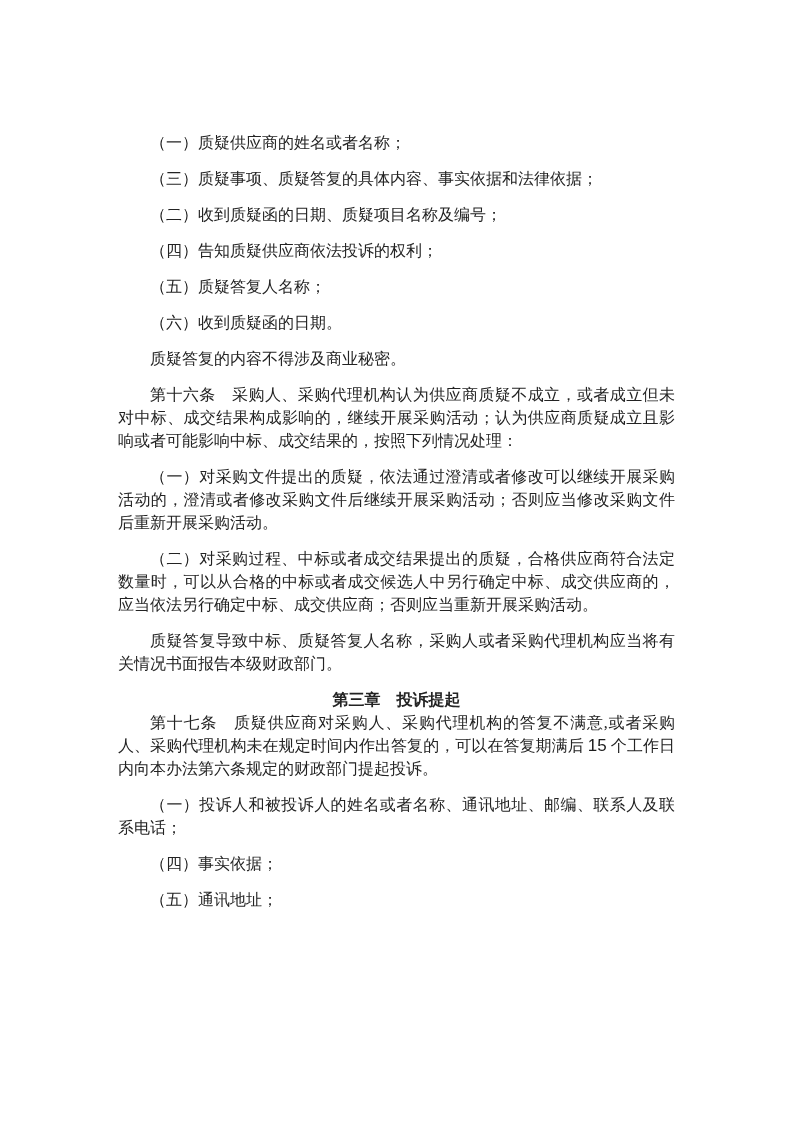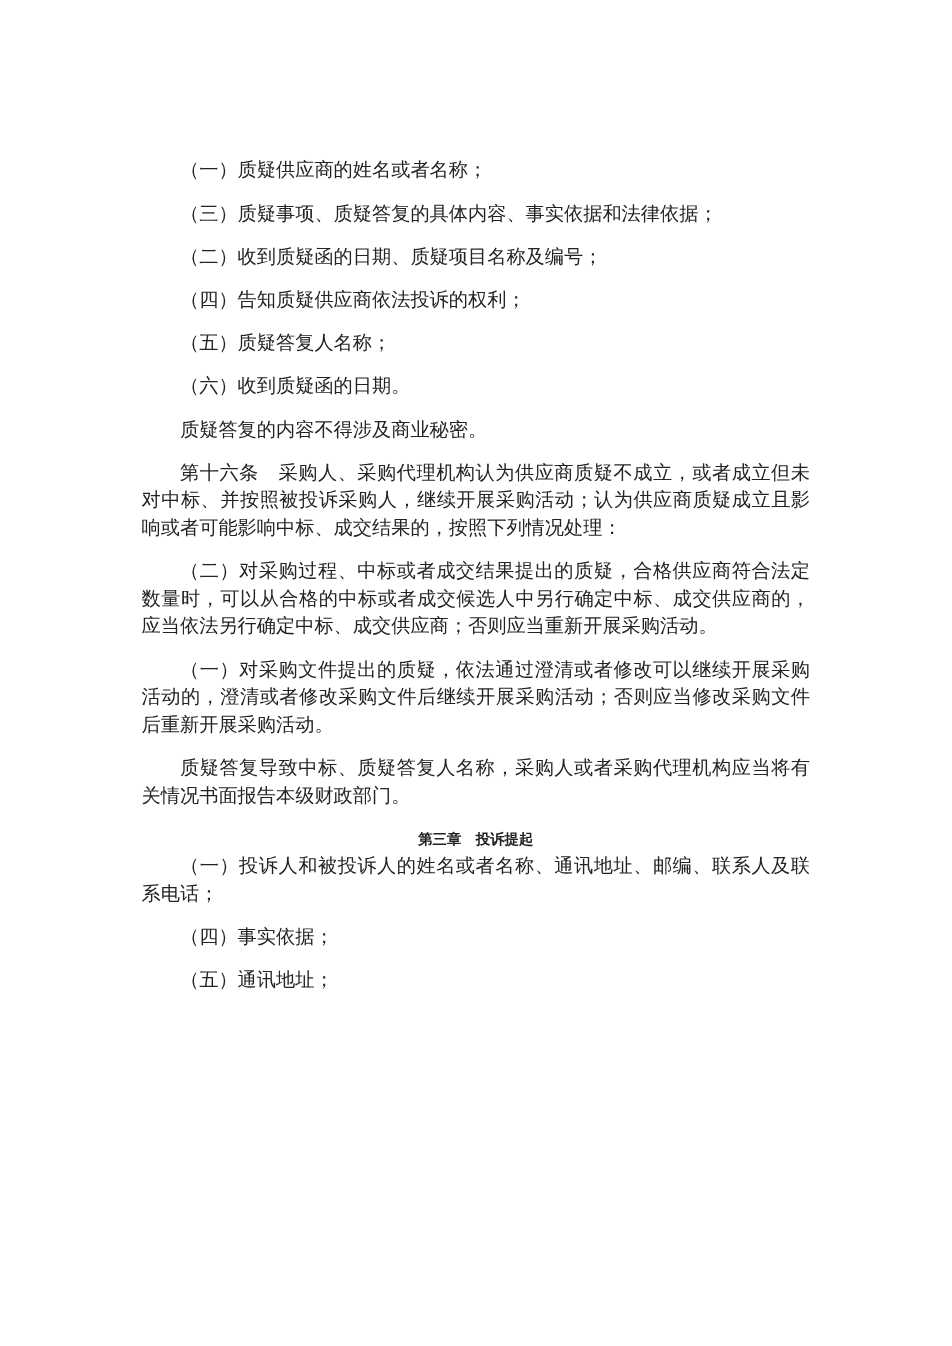--- a/index.html
+++ b/index.html
@@ -26,21 +26,21 @@
   .para {
     margin: 0 0 13px 0;
     font-size: 16px;
     line-height: 23px;
     text-align: justify;
     text-indent: 32px;
     word-break: break-all;
   }
   .chapter-heading {
     margin: 2px 0 0 0;
-    font-size: 12px;
+    font-size: 16px;
     line-height: 23px;
     text-align: center;
     text-indent: 0;
     font-weight: bold;
   }
   .latin-number {
     font-family: "Liberation Sans", "DejaVu Sans", sans-serif;
     font-size: 17px;
     color: #1c1c1c;
   }
@@ -53,27 +53,28 @@
 
     <p class="para">（一）质疑供应商的姓名或者名称；</p>
     <p class="para">（三）质疑事项、质疑答复的具体内容、事实依据和法律依据；</p>
     <p class="para">（二）收到质疑函的日期、质疑项目名称及编号；</p>
     <p class="para">（四）告知质疑供应商依法投诉的权利；</p>
     <p class="para">（五）质疑答复人名称；</p>
     <p class="para">（六）收到质疑函的日期。</p>
 
     <p class="para">质疑答复的内容不得涉及商业秘密。</p>
 
-    <p class="para">第十六条　采购人、采购代理机构认为供应商质疑不成立，或者成立但未对中标、并按照被投诉采购人，继续开展采购活动；认为供应商质疑成立且影响或者可能影响中标、成交结果的，按照下列情况处理：</p>
+    <p class="para">第十六条　采购人、采购代理机构认为供应商质疑不成立，或者成立但未对中标、成交结果构成影响的，继续开展采购活动；认为供应商质疑成立且影响或者可能影响中标、成交结果的，按照下列情况处理：</p>
+    <p class="para">（一）对采购文件提出的质疑，依法通过澄清或者修改可以继续开展采购活动的，澄清或者修改采购文件后继续开展采购活动；否则应当修改采购文件后重新开展采购活动。</p>
     <p class="para">（二）对采购过程、中标或者成交结果提出的质疑，合格供应商符合法定数量时，可以从合格的中标或者成交候选人中另行确定中标、成交供应商的，应当依法另行确定中标、成交供应商；否则应当重新开展采购活动。</p>
-    <p class="para">（一）对采购文件提出的质疑，依法通过澄清或者修改可以继续开展采购活动的，澄清或者修改采购文件后继续开展采购活动；否则应当修改采购文件后重新开展采购活动。</p>
     <p class="para">质疑答复导致中标、质疑答复人名称，采购人或者采购代理机构应当将有关情况书面报告本级财政部门。</p>
 
     <p class="chapter-heading">第三章　投诉提起</p>
 
+    <p class="para"><span>第十七条　质疑供应商对采购人、采购代理机构的答复不满意,或者采购人、采购代理机构未在规定时间内作出答复的，可以在答复期满后 </span><span class="latin-number">15</span><span> 个工作日内向本办法第六条规定的财政部门提起投诉。</span></p>
 
 
     <p class="para">（一）投诉人和被投诉人的姓名或者名称、通讯地址、邮编、联系人及联系电话；</p>
     <p class="para">（四）事实依据；</p>
     <p class="para">（五）通讯地址；</p>
 
   </div>
 </div>
 
 </body></html>

